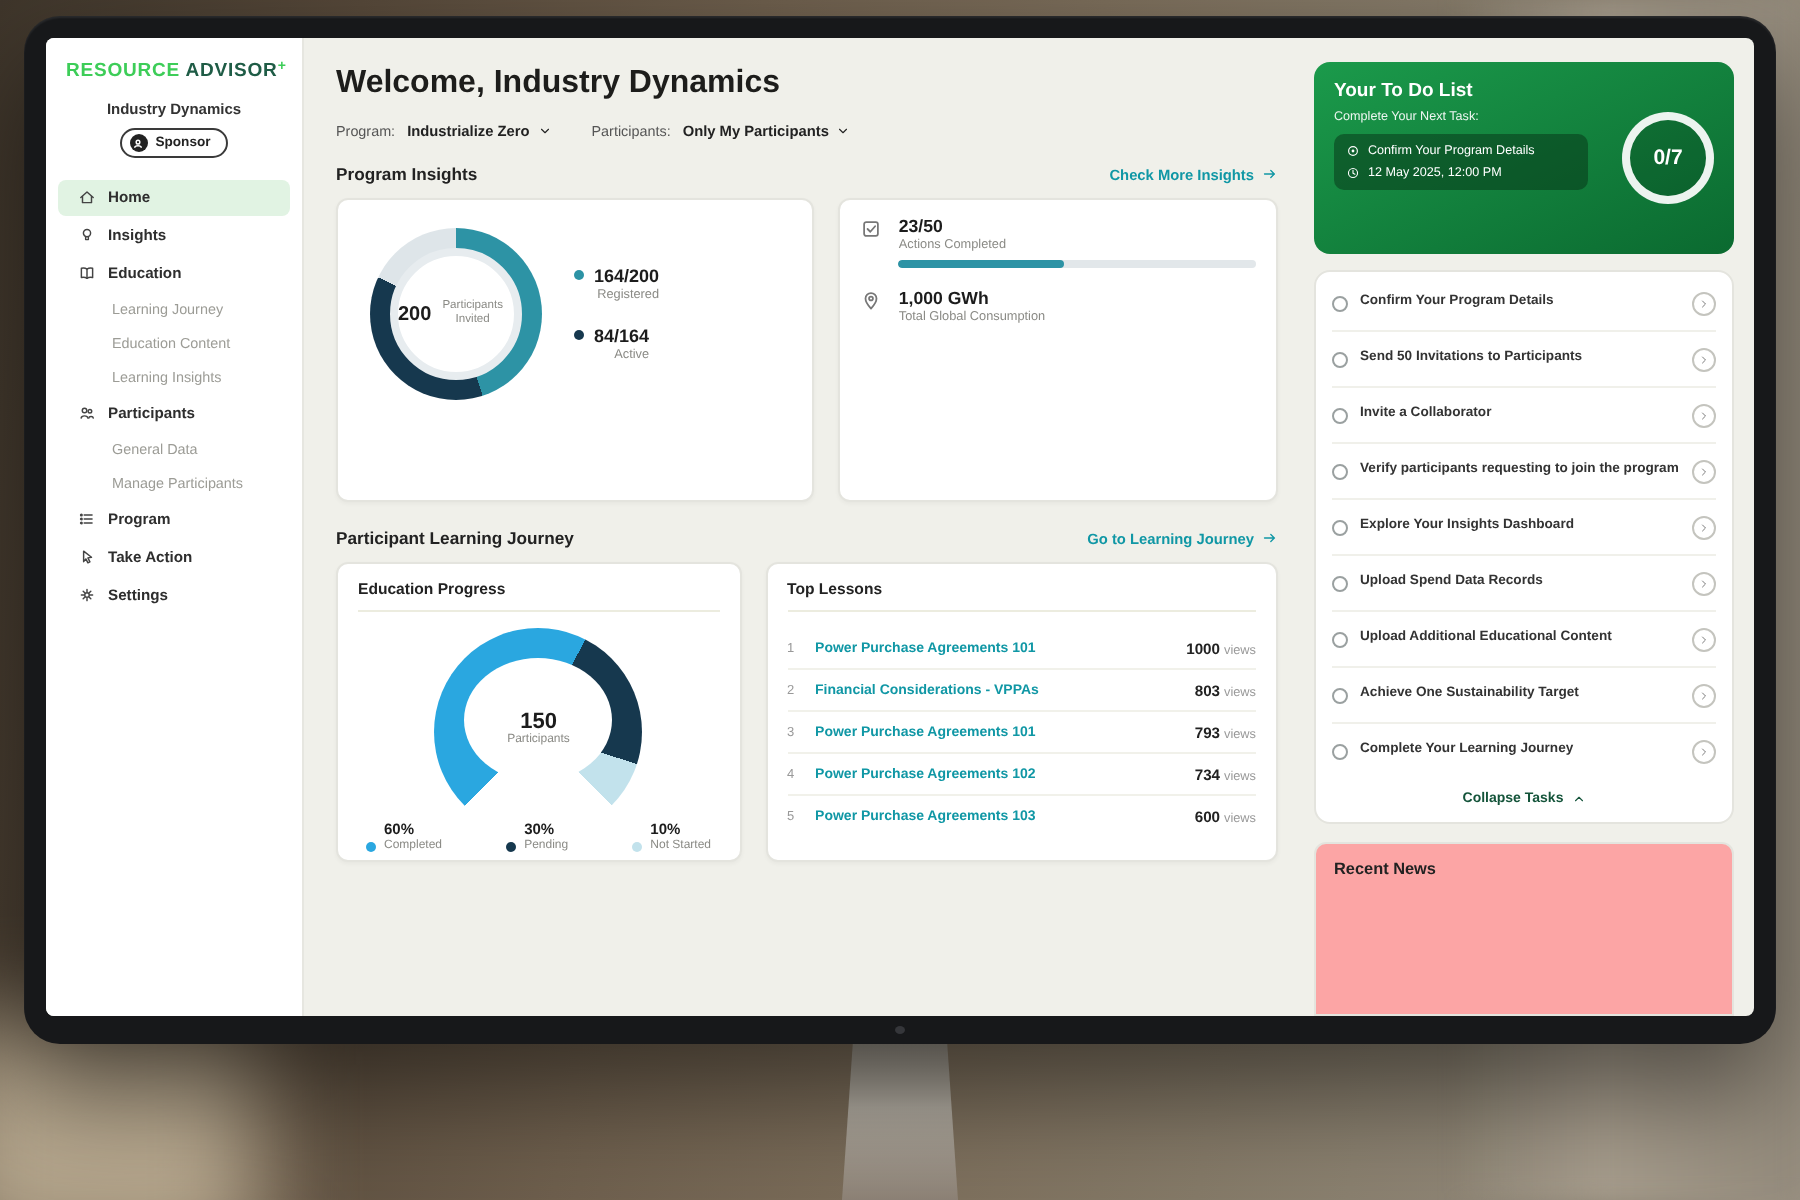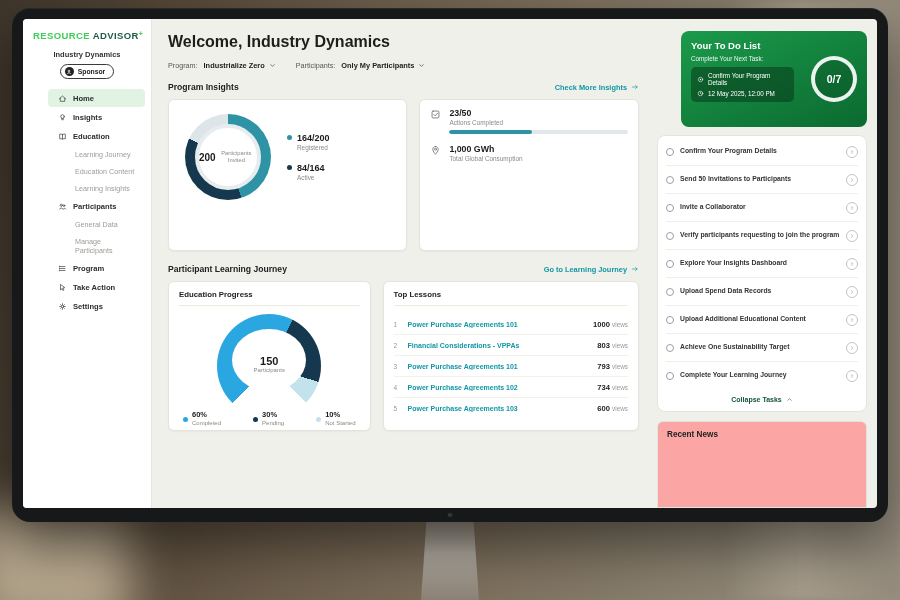--- a/index.html
+++ b/index.html
@@ -19,21 +19,21 @@
   .sidebar { width:129px; background:#fff; border-right:1px solid #e6e6e0; padding:11px 0 0; flex-shrink:0; }
   .logo { padding:0 10px; font-size:9.5px; font-weight:bold; letter-spacing:.4px; white-space:nowrap; }
   .logo .p1 { color:var(--brand_green,#3dcd58); }
   .logo .p2 { color:var(--logo_dark,#1f5c46); }
   .logo .plus { color:var(--brand_green,#3dcd58); font-size:7px; vertical-align:top; }
   .org { margin-top:9px; text-align:center; }
   .org-name { font-size:7.5px; font-weight:bold; color:#333; }
   .sponsor { display:inline-flex; align-items:center; gap:4px; margin-top:5px; border:1px solid #3a3a3a; border-radius:9px; padding:2px 8px 2px 4px; font-size:6.8px; font-weight:bold; color:#222; background:#fff; cursor:pointer; }
   .sp-ic { width:9px; height:9px; border-radius:50%; background:#222; display:flex; align-items:center; justify-content:center; }
   .sp-ic svg { width:6px; height:6px; stroke:#fff; }
-  nav { margin-top:10px;padding-left:19px; }
+  nav { margin-top:10px; }
   .nav-item { display:flex; align-items:center; gap:6px; padding:4.5px 10px; margin:1px 6px; font-size:7.6px; font-weight:bold; color:#2e2e2e; border-radius:4px; cursor:pointer; }
   .nav-item.active { background:var(--active_bg,#e1f3e3); }
   .nav-item.sub { padding:3.5px 10px 3.5px 27px; font-size:7.2px; font-weight:normal; color:#9c9c96; }
   .ic { width:9px; height:9px; stroke:#444; fill:none; stroke-width:1.3; stroke-linecap:round; stroke-linejoin:round; flex-shrink:0; }
 
   
   .main { flex:1; min-width:0; padding:12px 14px 15px 16px; }
   h1 { font-size:16px; font-weight:bold; color:#1d1d1b; margin:2px 0 10px; }
   .filters { display:flex; align-items:center; gap:6px; font-size:7.2px; color:#555; margin-bottom:12px; }
   .f-value { display:flex; align-items:center; gap:4px; background:none; border:none; font-family:inherit; font-size:7.4px; font-weight:bold; color:#222; cursor:pointer; }
@@ -51,21 +51,21 @@
   .card-lessons { flex:1.13; height:150px; }
 
   .invited-body { display:flex; align-items:center; gap:16px; padding:6px 2px 0 6px; }
   .donut { position:relative; width:86px; height:86px; border-radius:50%;
     background:conic-gradient(var(--donut_teal,#2d93a5) 0 calc(var(--s1,45)*1%), var(--navy,#16384e) 0 calc(var(--s2,82)*1%), var(--track,#dee5e9) 0 100%); }
   .donut-hole { position:absolute; inset:10px; background:#fff; border:4px solid #e7ecef; border-radius:50%; }
   .donut-center { position:absolute; inset:14px; display:flex; flex-direction:row; align-items:center; justify-content:center; text-align:center; }
   .dc-value { font-size:10px; font-weight:bold; color:#1c1c1c; }
   .dc-label { font-size:5.8px; color:#8a8a85; line-height:1.25; width:42px; }
   .legend-col { display:flex; flex-direction:column; gap:12px; }
-  .legend-entry { display:flex; gap:5px; align-items:flex-start; }
+  .legend-entry { display:flex; gap:5px; align-items:flex-start;text-align:right; }
   .dot { width:5px; height:5px; border-radius:50%; margin-top:2px; flex-shrink:0; }
   .dot-teal { background:var(--donut_teal,#2d93a5); }
   .dot-navy { background:var(--navy,#16384e); }
   .dot-blue { background:var(--gauge_blue,#2aa7e0); }
   .dot-light { background:var(--gauge_light,#c2e2ec); }
   .lg-value { font-size:9px; font-weight:bold; color:#1c1c1c; }
   .lg-label { font-size:6.4px; color:#8a8a85; margin-top:1px; }
 
   .stat-row { display:flex; gap:8px; align-items:flex-start; margin-bottom:10px; }
   .stat-row .ic { width:11px; height:11px; stroke:#777; margin-top:1px; }
@@ -76,34 +76,34 @@
   .bar-fill { height:100%; border-radius:2px; background:var(--donut_teal,#2d93a5); width:calc(var(--p,0)*1%); }
 
   .gauge-wrap { position:relative; width:104px; height:92px; margin:0 auto; }
   .gauge { position:absolute; top:0; left:0; width:104px; height:104px; border-radius:50%;
     background:conic-gradient(from calc(var(--g0,225)*1deg), var(--gauge_blue,#2aa7e0) 0 calc(var(--g1,162)*1deg), var(--navy,#16384e) 0 calc(var(--g2,243)*1deg), var(--gauge_light,#c2e2ec) 0 calc(var(--g3,270)*1deg), transparent calc(var(--g3,270)*1deg) 360deg); }
   .gauge-hole { position:absolute; inset:15px; background:#fff; border-radius:50%; }
   .gauge-center { position:absolute; inset:15px; display:flex; flex-direction:column; align-items:center; justify-content:center; transform:translateY(4px); text-align:center; }
   .gc-value { font-size:11px; font-weight:bold; color:#1c1c1c; }
   .gc-label { font-size:6px; color:#8a8a85; }
   .gauge-legend { display:flex; justify-content:space-between; padding:4px 4px 0; }
-  .gl-entry { display:flex; gap:4px; align-items:center; }
+  .gl-entry { display:flex; gap:4px; align-items:flex-end; }
   .gl-text .lg-value { font-size:7.5px; }
   .gl-text .lg-label { font-size:6px; }
 
   .lesson-row { display:flex; align-items:center; gap:6px; padding:5.5px 0; border-bottom:1px solid #f1f1ea; }
   .lesson-row:last-child { border-bottom:none; }
   .lesson-rank { font-size:6.5px; color:#999; width:8px; flex-shrink:0; }
   .lesson-title { flex:1; font-size:7px; font-weight:bold; color:var(--teal,#1097a5); cursor:pointer; white-space:nowrap; overflow:hidden; text-overflow:ellipsis; }
   .lesson-views { font-size:7.6px; font-weight:bold; color:#222; white-space:nowrap; }
   .lesson-views .unit { font-size:6.4px; font-weight:normal; color:#999; margin-left:2px; }
 
   
   .rightpanel { width:224px; flex-shrink:0; padding:12px 10px 0 4px; display:flex; flex-direction:column; }
-  .todo-card { background:linear-gradient(155deg,var(--todo_green_1,#1b9a4b),var(--todo_green_2,#0b6a30)); border-radius:8px; padding:9px 10px; display:flex; gap:17px; color:#fff; height:96px; flex-shrink:0;margin-left:24px; }
+  .todo-card { background:linear-gradient(155deg,var(--todo_green_1,#1b9a4b),var(--todo_green_2,#0b6a30)); border-radius:8px; padding:9px 10px; display:flex; gap:17px; color:#fff; height:96px; flex-shrink:0; }
   .todo-left { flex:1; min-width:0; }
   .todo-title { font-size:9.5px; font-weight:bold; }
   .todo-sub { font-size:6.3px; opacity:.92; margin:4px 0 5px; }
   .next-box { background:rgba(5,50,22,.5); border-radius:5px; padding:5px 6px; font-size:6.3px; }
   .next-row { display:flex; align-items:center; gap:4px; }
   .next-row + .next-row { margin-top:4px; }
   .next-row .ic { width:7px; height:7px; stroke:#fff; }
   .ring { width:46px; height:46px; border-radius:50%; border:4px solid rgba(255,255,255,.92); background:rgba(0,0,0,.14); display:flex; align-items:center; justify-content:center; font-size:10.5px; font-weight:bold; align-self:center; flex-shrink:0; }
 
   .tasks-card { background:#fff; border:1px solid #e4e4de; border-radius:8px; margin-top:8px; padding:2px 8px 3px; flex-shrink:0; }

